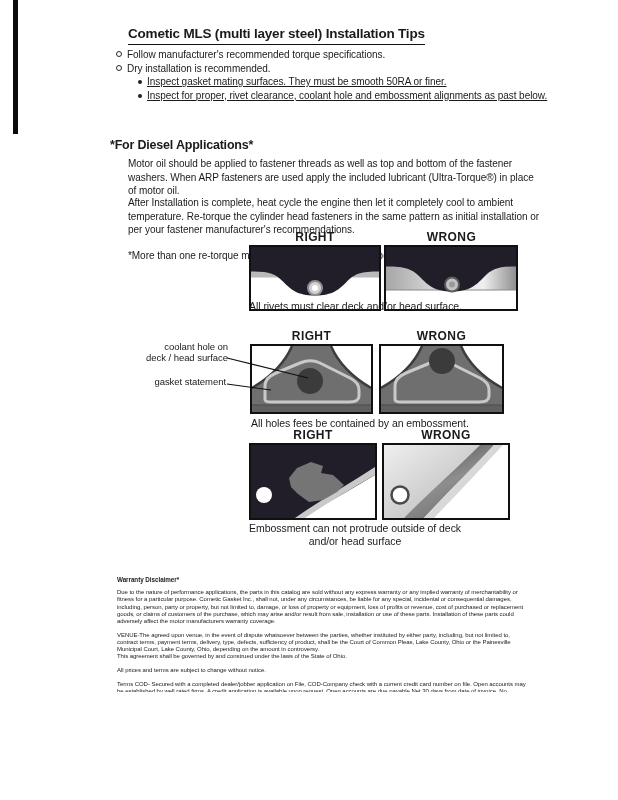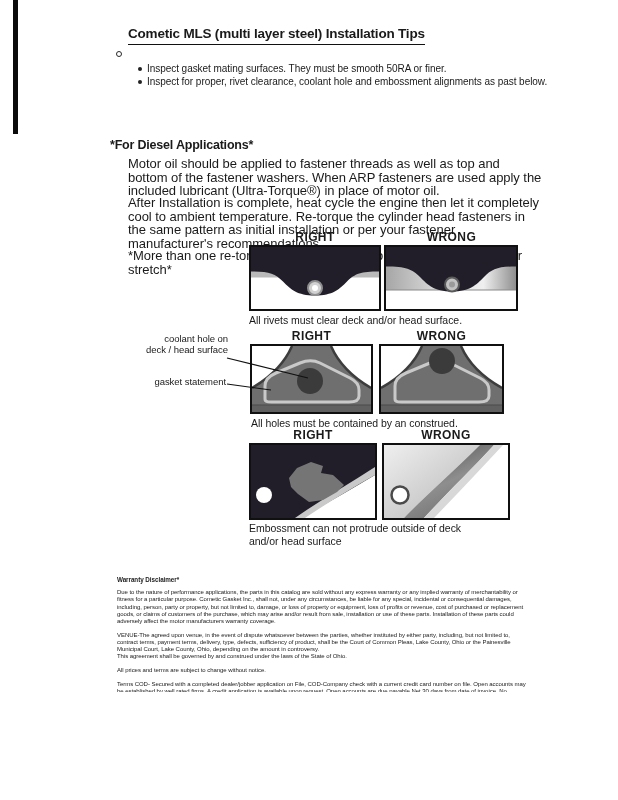--- a/index.html
+++ b/index.html
@@ -2,24 +2,24 @@
 <html style="--paper: #ffffff; --ink: #1a1a1a; --diagram-black: #221e29; --gasket-gray: #6f6f6f; --deck-gray: #b9b9b9; --embossment-light: #c9c9c9; --hole-dark: #3b3b3b;"><head>
 <meta charset="utf-8">
 <style>
   html,body{margin:0;padding:0;background:#ffffff;}
   .page{position:relative;width:618px;height:692px;background:var(--paper,#fff);
         font-family:"Liberation Sans",sans-serif;color:var(--ink,#1a1a1a);overflow:hidden;margin-left:13px;}
   .abs{position:absolute;}
   .edge-bar{left:0;top:0;width:5px;height:134px;background:#0b0b0b;}
   .title{left:115px;top:26px;font-size:13.5px;font-weight:bold;letter-spacing:-0.2px;
          border-bottom:1.6px solid #111;padding-bottom:3px;}
-  .body-text{font-size:13px;line-height:13.5px;letter-spacing:-0.05px;}
+  .body-text{font-size:10px;line-height:13.5px;letter-spacing:-0.05px;}
   .tips{left:103px;top:49px;}
   .tip-row{height:13.5px;white-space:nowrap;font-size:10px;letter-spacing:-0.05px;}
-  .tip-sub{padding-left:22px;}
+  .tip-sub{padding-left:22px;text-decoration:underline;}
   .marker-o{display:inline-block;width:4px;height:4px;border:1px solid #2a2a2a;border-radius:50%;
             margin-right:5px;vertical-align:1px;}
   .marker-d{display:inline-block;width:4px;height:4px;background:#222;border-radius:50%;
             margin-right:5px;vertical-align:1px;}
   .h2{font-size:12.5px;font-weight:bold;letter-spacing:-0.2px;}
   .para{width:414px;}
   .dg-label{font-size:12px;font-weight:bold;letter-spacing:0.4px;text-align:center;}
   .frame{position:absolute;border:2px solid #101010;background:#fff;}
   .frame svg{display:block;}
   .caption{font-size:10.5px;letter-spacing:-0.05px;line-height:12.5px;white-space:pre-line;}
@@ -33,21 +33,22 @@
 </head>
 <body>
 
 <div class="page">
 
   <div class="abs edge-bar"></div>
 
   <div class="abs title">Cometic MLS (multi layer steel) Installation Tips</div>
 
   <div class="abs tips">
-    <div class="tip-row"><span class="marker-o"></span></div>
+    <div class="tip-row"><span class="marker-o"></span><span>Follow manufacturer's recommended torque specifications.</span></div>
+    <div class="tip-row"><span class="marker-o"></span><span>Dry installation is recommended.</span></div>
     <div class="tip-row tip-sub"><span class="marker-d"></span><span>Inspect gasket mating surfaces.  They must be smooth 50RA or finer.</span></div>
     <div class="tip-row tip-sub"><span class="marker-d"></span><span>Inspect for proper, rivet clearance, coolant hole and embossment alignments as past below.</span></div>
   </div>
 
   <div class="abs h2" style="left:97px;top:138px;">*For Diesel Applications*</div>
   <div class="abs body-text para" style="left:115px;top:157px;">Motor oil should be applied to fastener threads as well as top and bottom of the fastener washers. When ARP fasteners are used apply the included lubricant (Ultra-Torque®) in place of motor oil.</div>
   <div class="abs body-text para" style="left:115px;top:196px;">After Installation is complete, heat cycle the engine then let it completely cool to ambient temperature. Re-torque the cylinder head fasteners in the same pattern as initial installation or per your fastener manufacturer's recommendations.</div>
   <div class="abs body-text para" style="left:115px;top:249px;">*More than one re-torque may be required to achieve proper fastener stretch*</div>
 
   <div class="abs dg-label" style="left:236px;top:230px;width:132px;">RIGHT</div>
@@ -75,26 +76,26 @@
       </defs>
       <rect width="130" height="62" fill="#ffffff"></rect>
       <rect x="0" y="19" width="130" height="24" fill="url(#g1)"></rect>
       <line x1="0" y1="43" x2="130" y2="43" stroke="#8a8a8a" stroke-width="1"></line>
       <path d="M0,0 H130 V19.5 C112,19.5 106,22 98,30 C90,38 84,44.5 66,44.5 C48,44.5 42,38 34,30 C26,22 20,19.5 0,19.5 Z" fill="#221e29"></path>
       <circle cx="66" cy="37.5" r="7" fill="#c2c2c2" stroke="#5a5a5a" stroke-width="2"></circle>
       <circle cx="66" cy="37.5" r="3" fill="#9a9a9a"></circle>
     </svg>
   </div>
 
-  <div class="abs caption" style="left:236px;top:314px;">All rivets must clear deck and/or head surface.</div>
+  <div class="abs caption" style="left:236px;top:300px;">All rivets must clear deck and/or head surface.</div>
 
   <div class="abs dg-label" style="left:237px;top:329px;width:123px;">RIGHT</div>
   <div class="abs dg-label" style="left:366px;top:329px;width:125px;">WRONG</div>
 
-  <div class="abs annot" style="left:90px;top:334px;width:125px;text-align:right;">coolant hole on
+  <div class="abs annot" style="left:90px;top:342px;width:125px;text-align:right;">coolant hole on
 deck / head surface</div>
   <div class="abs annot" style="left:90px;top:377px;width:123px;">gasket statement</div>
 
   <div class="frame" style="left:237px;top:344px;">
     <svg width="119" height="66" viewBox="0 0 119 66">
       <rect width="119" height="66" fill="#6f6f6f"></rect>
       <rect y="59" width="119" height="7" fill="#606060"></rect>
       <line x1="0" y1="59" x2="119" y2="59" stroke="#4a4a4a" stroke-width="1"></line>
       <path d="M0,0 H40 C34,14 22,29 0,42 Z" fill="#ffffff"></path>
       <path d="M40,0 C34,14 22,29 0,42" fill="none" stroke="#3d3d3d" stroke-width="2.5"></path>
@@ -117,21 +118,21 @@
       <path d="M14,53 L14,40 C14,35 18,30 25,27 L49,17 C56,14 63,14 69,17 L99,32 C105,35 108,39 108,44 L108,50 C108,54 104,56 98,56 L23,56 C17,56 14,56 14,53 Z" fill="none" stroke="#c9c9c9" stroke-width="3"></path>
       <circle cx="61" cy="15" r="13" fill="#3b3b3b"></circle>
     </svg>
   </div>
 
   <svg class="abs overlay" style="left:110px;top:340px;" width="200" height="60" viewBox="0 0 200 60">
     <line x1="104" y1="18" x2="185" y2="38" stroke="#111" stroke-width="1.1"></line>
     <line x1="104" y1="44" x2="148" y2="50" stroke="#111" stroke-width="1.1"></line>
   </svg>
 
-  <div class="abs caption" style="left:238px;top:417px;">All holes must be contained by an construed.</div>
+  <div class="abs caption" style="left:238px;top:417px;">All holes fees be contained by an embossment.</div>
 
   <div class="abs dg-label" style="left:236px;top:428px;width:128px;">RIGHT</div>
   <div class="abs dg-label" style="left:369px;top:428px;width:128px;">WRONG</div>
 
   <div class="frame" style="left:236px;top:443px;">
     <svg width="124" height="73" viewBox="0 0 124 73">
       <rect width="124" height="73" fill="#221e29"></rect>
       <path d="M124,30 C98,46 72,60 50,73 L124,73 Z" fill="#ffffff"></path>
       <path d="M124,22 C96,40 68,56 44,73 L54,73 C76,58 100,44 124,30 Z" fill="#c9c9c9"></path>
       <path d="M38,33 L46,23 L60,17 L72,21 L70,28 L82,30 L93,40 L86,47 L72,55 L58,57 L47,49 L40,42 Z" fill="#757575"></path>
@@ -153,21 +154,21 @@
         </linearGradient>
       </defs>
       <rect width="124" height="73" fill="#ffffff"></rect>
       <path d="M0,0 H96 C68,28 40,52 20,73 L0,73 Z" fill="url(#g2)"></path>
       <path d="M96,0 C68,28 40,52 20,73 L40,73 C62,49 88,24 110,0 Z" fill="url(#g3)"></path>
       <path d="M110,0 C88,24 62,49 40,73 L50,73 C72,50 96,25 119,0 Z" fill="#d8d8d8"></path>
       <circle cx="16" cy="50" r="8.5" fill="#ffffff" stroke="#4a4a4a" stroke-width="2.5"></circle>
     </svg>
   </div>
 
-  <div class="abs caption" style="left:236px;top:522px;">Embossment can not protrude outside of deck
+  <div class="abs caption" style="left:236px;top:522px;text-align:center;">Embossment can not protrude outside of deck
 and/or head surface</div>
 
   <div class="abs disclaimer">
     <div class="dhead">Warranty Disclaimer*</div>
     <p>Due to the nature of performance applications, the parts in this catalog are sold without any express warranty or any implied warranty of merchantability or fitness for a particular purpose.  Cometic Gasket Inc., shall not, under any circumstances, be liable for any special, incidental or consequential damages, including, person, party or property, but not limited to, damage, or loss of property or equipment, loss of profits or revenue, cost of purchased or replacement goods, or claims of customers of the purchase, which may arise and/or result from sale, installation or use of these parts.  Installation of these parts could adversely affect the motor manufacturers warranty coverage.</p>
     <p>VENUE-The agreed upon venue, in the event of dispute whatsoever between the parties, whether instituted by either party, including, but not limited to, contract terms, payment terms, delivery, type, defects, sufficiency of product, shall be the Court of Common Pleas, Lake County, Ohio or the Painesville Municipal Court, Lake County, Ohio, depending on the amount in controversy.
 This agreement shall be governed by and construed under the laws of the State of Ohio.</p>
     <p>All prices and terms are subject to change without notice.</p>
     <p>Terms COD- Secured with a completed dealer/jobber application on File, COD-Company check with a current credit card number on file.  Open accounts may be established by well rated firms.  A credit application is available upon request.  Open accounts are due payable Net 30 days from date of invoice.  No statement will be sent.  If an account becomes 60 or more days past due, it is subject to being placed on credit hold.  No orders will be shipped or new orders accepted until past due balance is paid.  If an account becomes 90 or more days past due, it is subject to being placed for collections.  All costs of collection are the responsibility of the customer, including attorney fees, court costs, and other expenses of litigation.</p>
     <p>Returns- Authorized (RGA) must be obtained in advance on all returns.  A packing slip or invoice number must accompany the merchandise.  No returns after 30 days from invoice date.  All returns are subject to a 25% restocking charge.  All custom designed and custom manufactured gaskets are non-returnable.</p>

